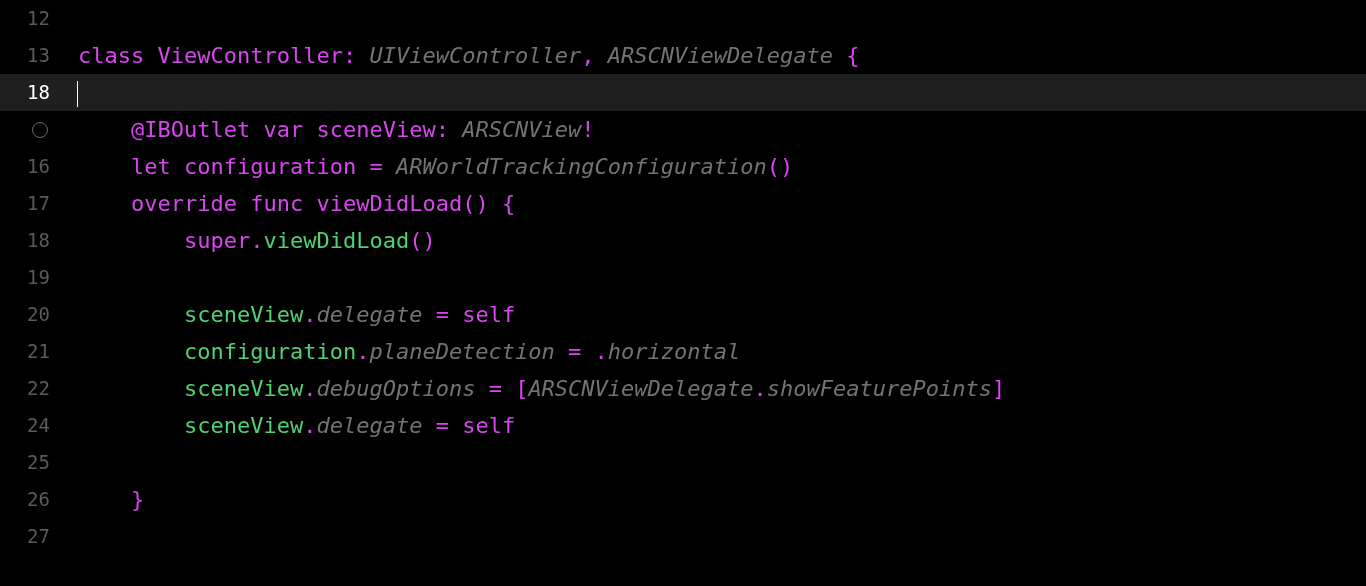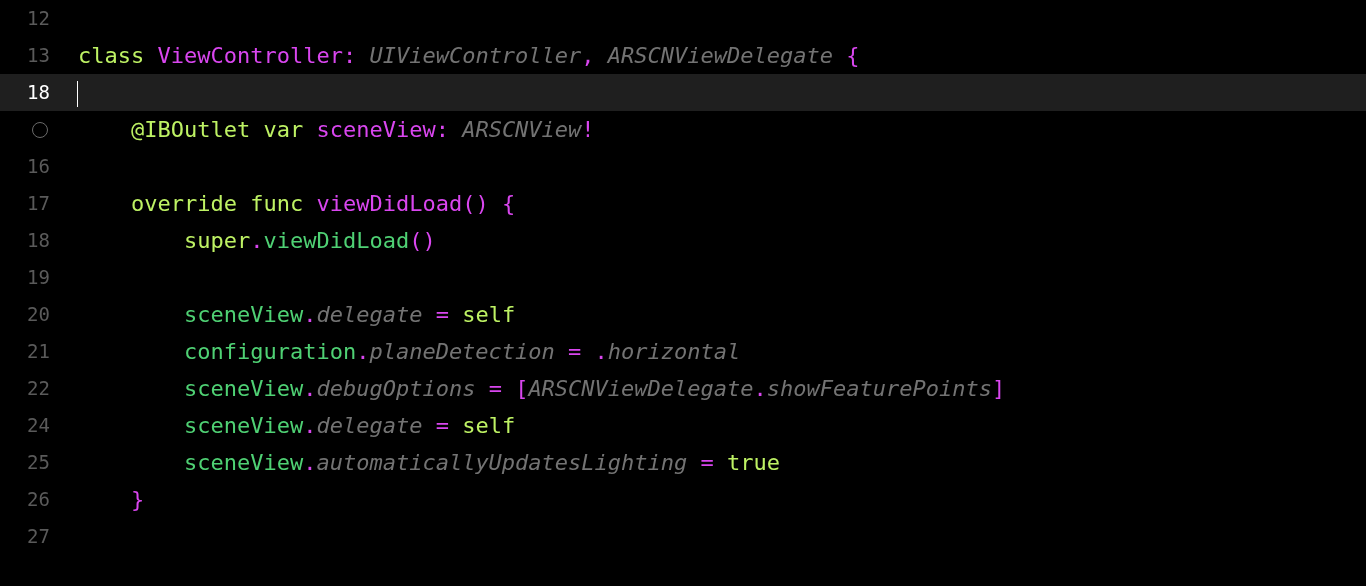--- a/index.html
+++ b/index.html
@@ -56,21 +56,21 @@
       padding-left: 14px;
     }
     .cursor {
       display: inline-block;
       width: 1px;
       height: 26px;
       background: #ffffff;
       vertical-align: middle;
       margin-left: -1px;
     }
-    .kw-pink { color: #bef264; }
+    .kw-pink { color: #d946ef; }
     .kw-green { color: #4fd174; }
     .kw-blue { color: #737373; font-style: italic; }
     .kw-white { color: #d946ef; }
   </style>
 </head>
 <body>
 
 <div class="editor" id="editor-root">
     <div class="line">
       <div class="gutter">
@@ -93,20 +93,21 @@
     <div class="line">
       <div class="gutter">
         <span class="circle"></span>
       </div>
       <div class="code"><span class="kw-white">    </span><span class="kw-pink">@IBOutlet </span><span class="kw-pink">var </span><span class="kw-white">sceneView</span><span class="kw-white">: </span><span class="kw-blue">ARSCNView</span><span class="kw-white">!</span></div>
     </div>
     <div class="line">
       <div class="gutter">
         <span>16</span>
       </div>
+      <div class="code"><span class="kw-white">    </span><span class="kw-pink">let </span><span class="kw-white">configuration</span><span class="kw-white"> = </span><span class="kw-blue">ARWorldTrackingConfiguration</span><span class="kw-white">()</span></div>
     </div>
     <div class="line">
       <div class="gutter">
         <span>17</span>
       </div>
       <div class="code"><span class="kw-white">    </span><span class="kw-pink">override </span><span class="kw-pink">func </span><span class="kw-white">viewDidLoad</span><span class="kw-white">() {</span></div>
     </div>
     <div class="line">
       <div class="gutter">
         <span>18</span>
@@ -140,21 +141,20 @@
     <div class="line">
       <div class="gutter">
         <span>24</span>
       </div>
       <div class="code"><span class="kw-white">        </span><span class="kw-green">sceneView</span><span class="kw-white">.</span><span class="kw-blue">delegate</span><span class="kw-white"> = </span><span class="kw-pink">self</span></div>
     </div>
     <div class="line">
       <div class="gutter">
         <span>25</span>
       </div>
-      <div class="code"><span class="kw-white">        </span><span class="kw-green">sceneView</span><span class="kw-white">.</span><span class="kw-blue">automaticallyUpdatesLighting</span><span class="kw-white"> = </span><span class="kw-pink">true</span></div>
     </div>
     <div class="line">
       <div class="gutter">
         <span>26</span>
       </div>
       <div class="code"><span class="kw-white">    }</span></div>
     </div>
     <div class="line">
       <div class="gutter">
         <span>27</span>

